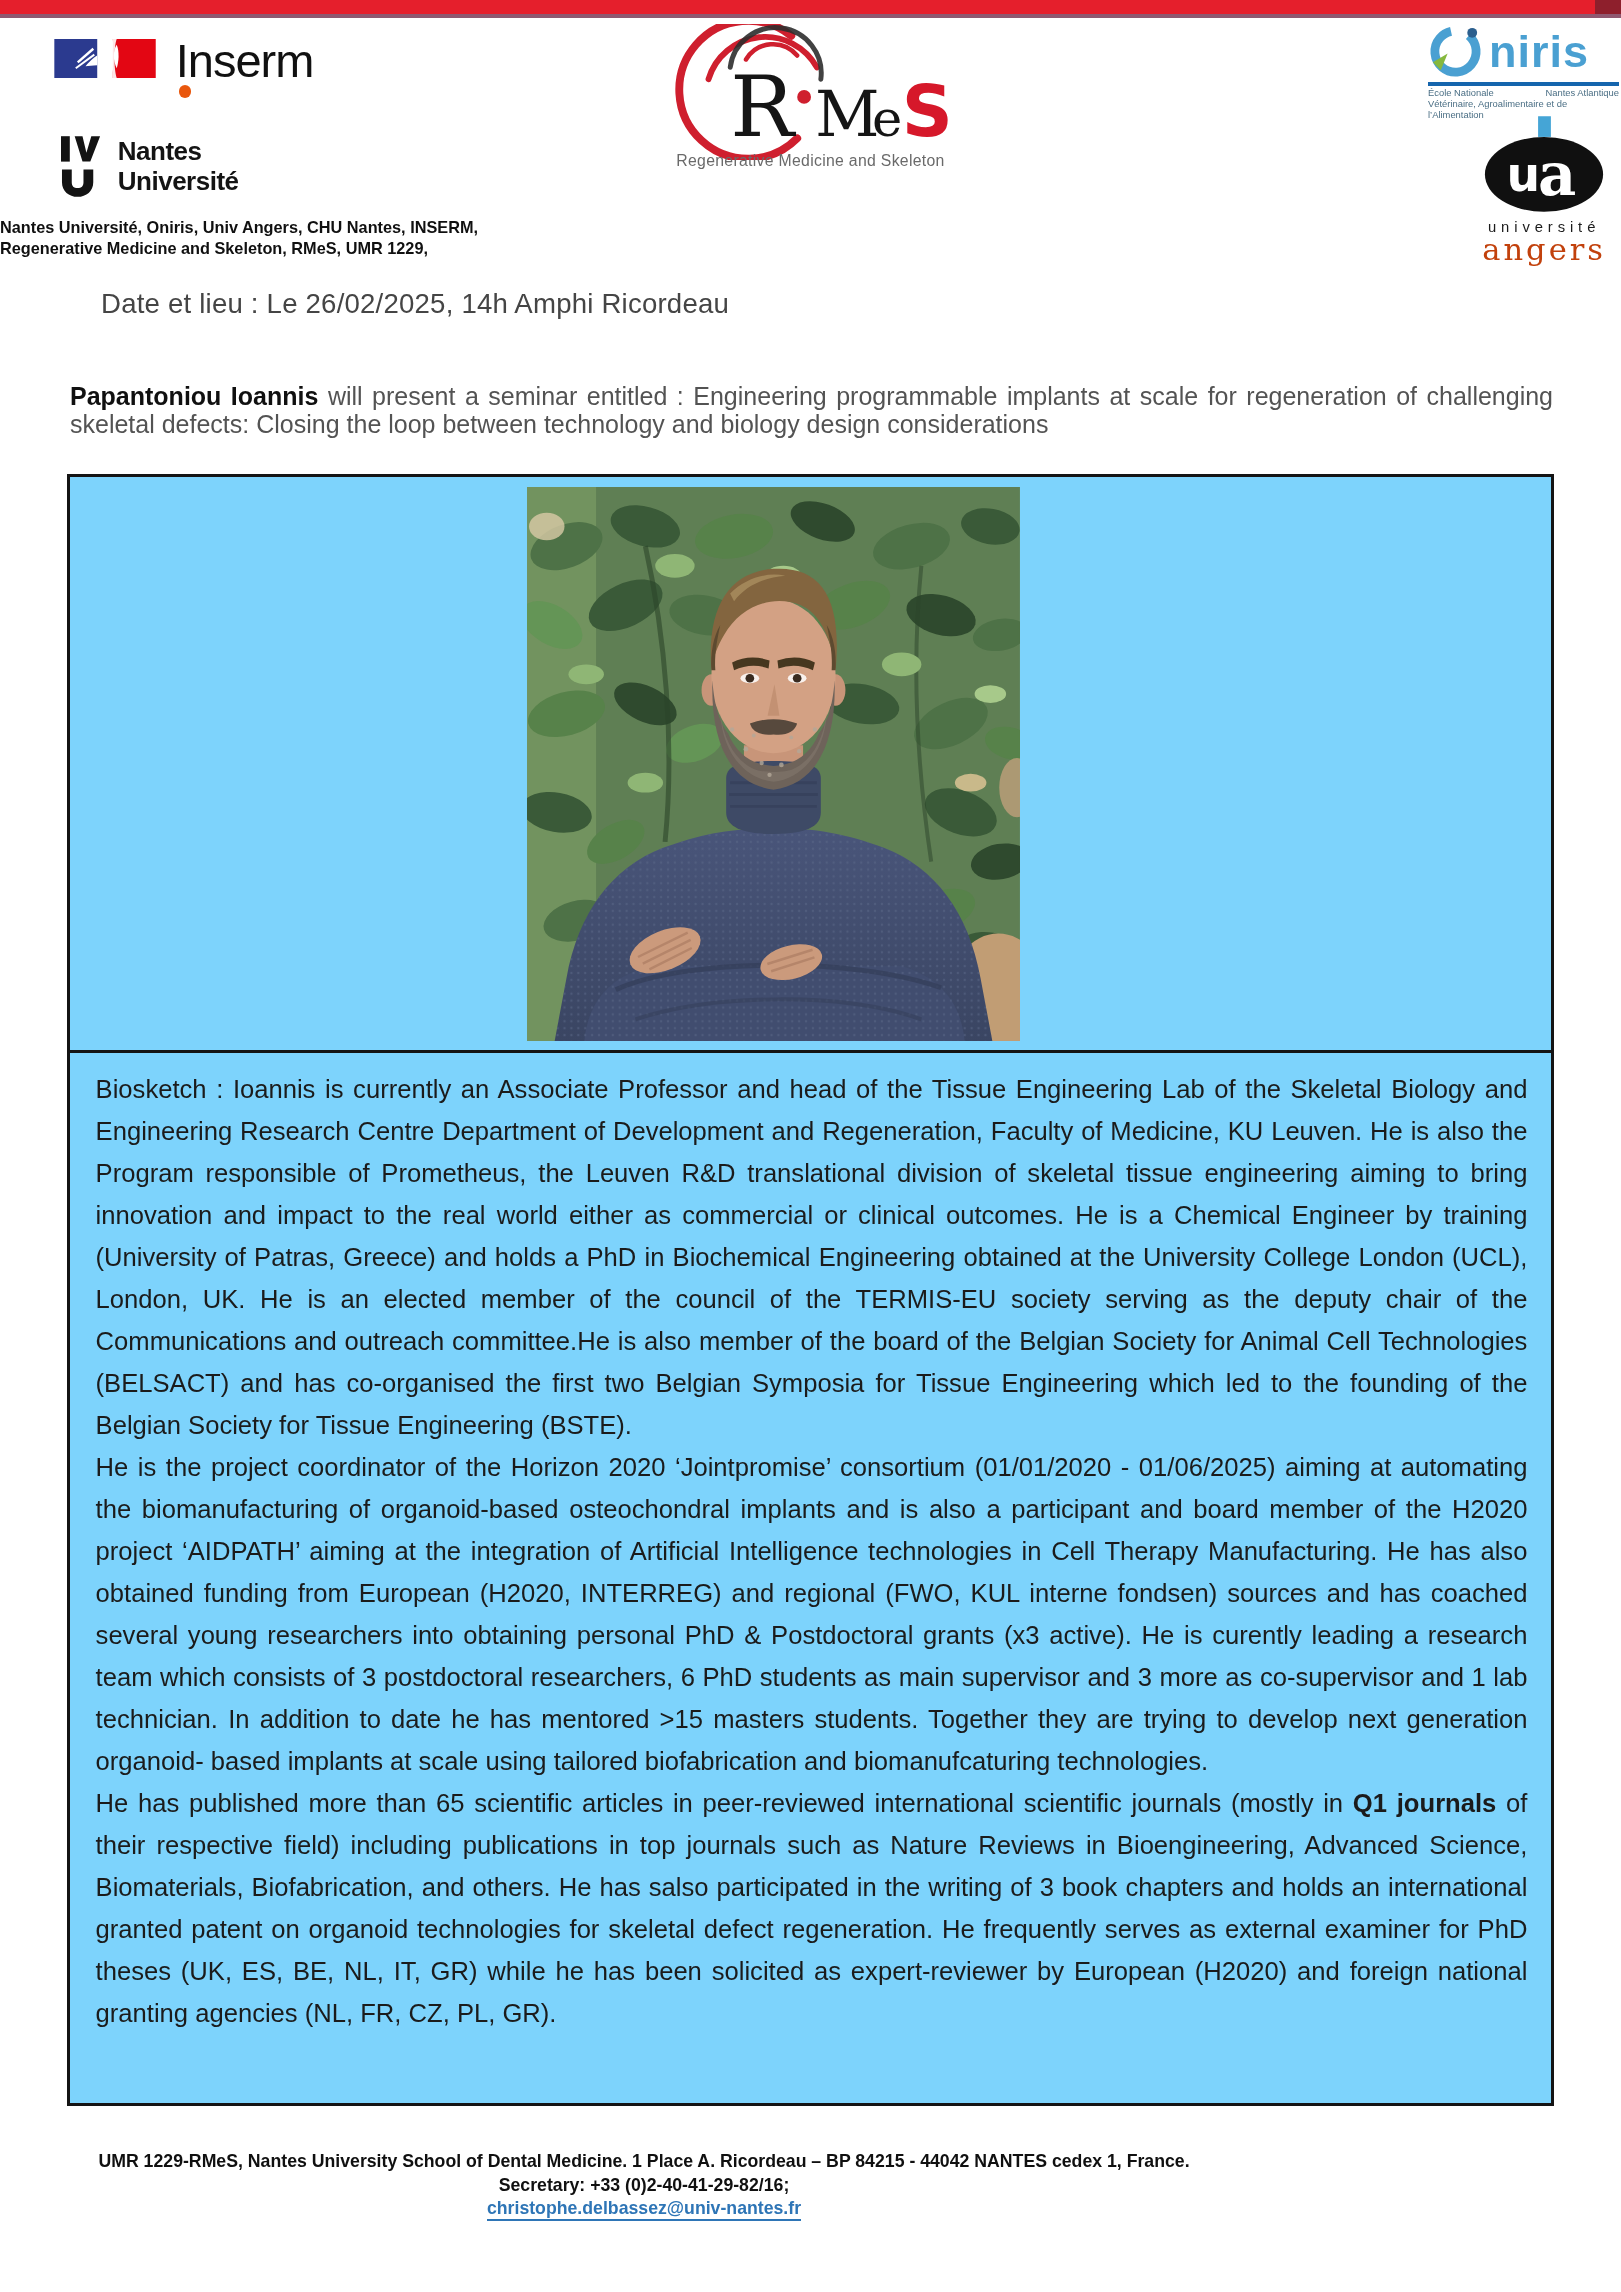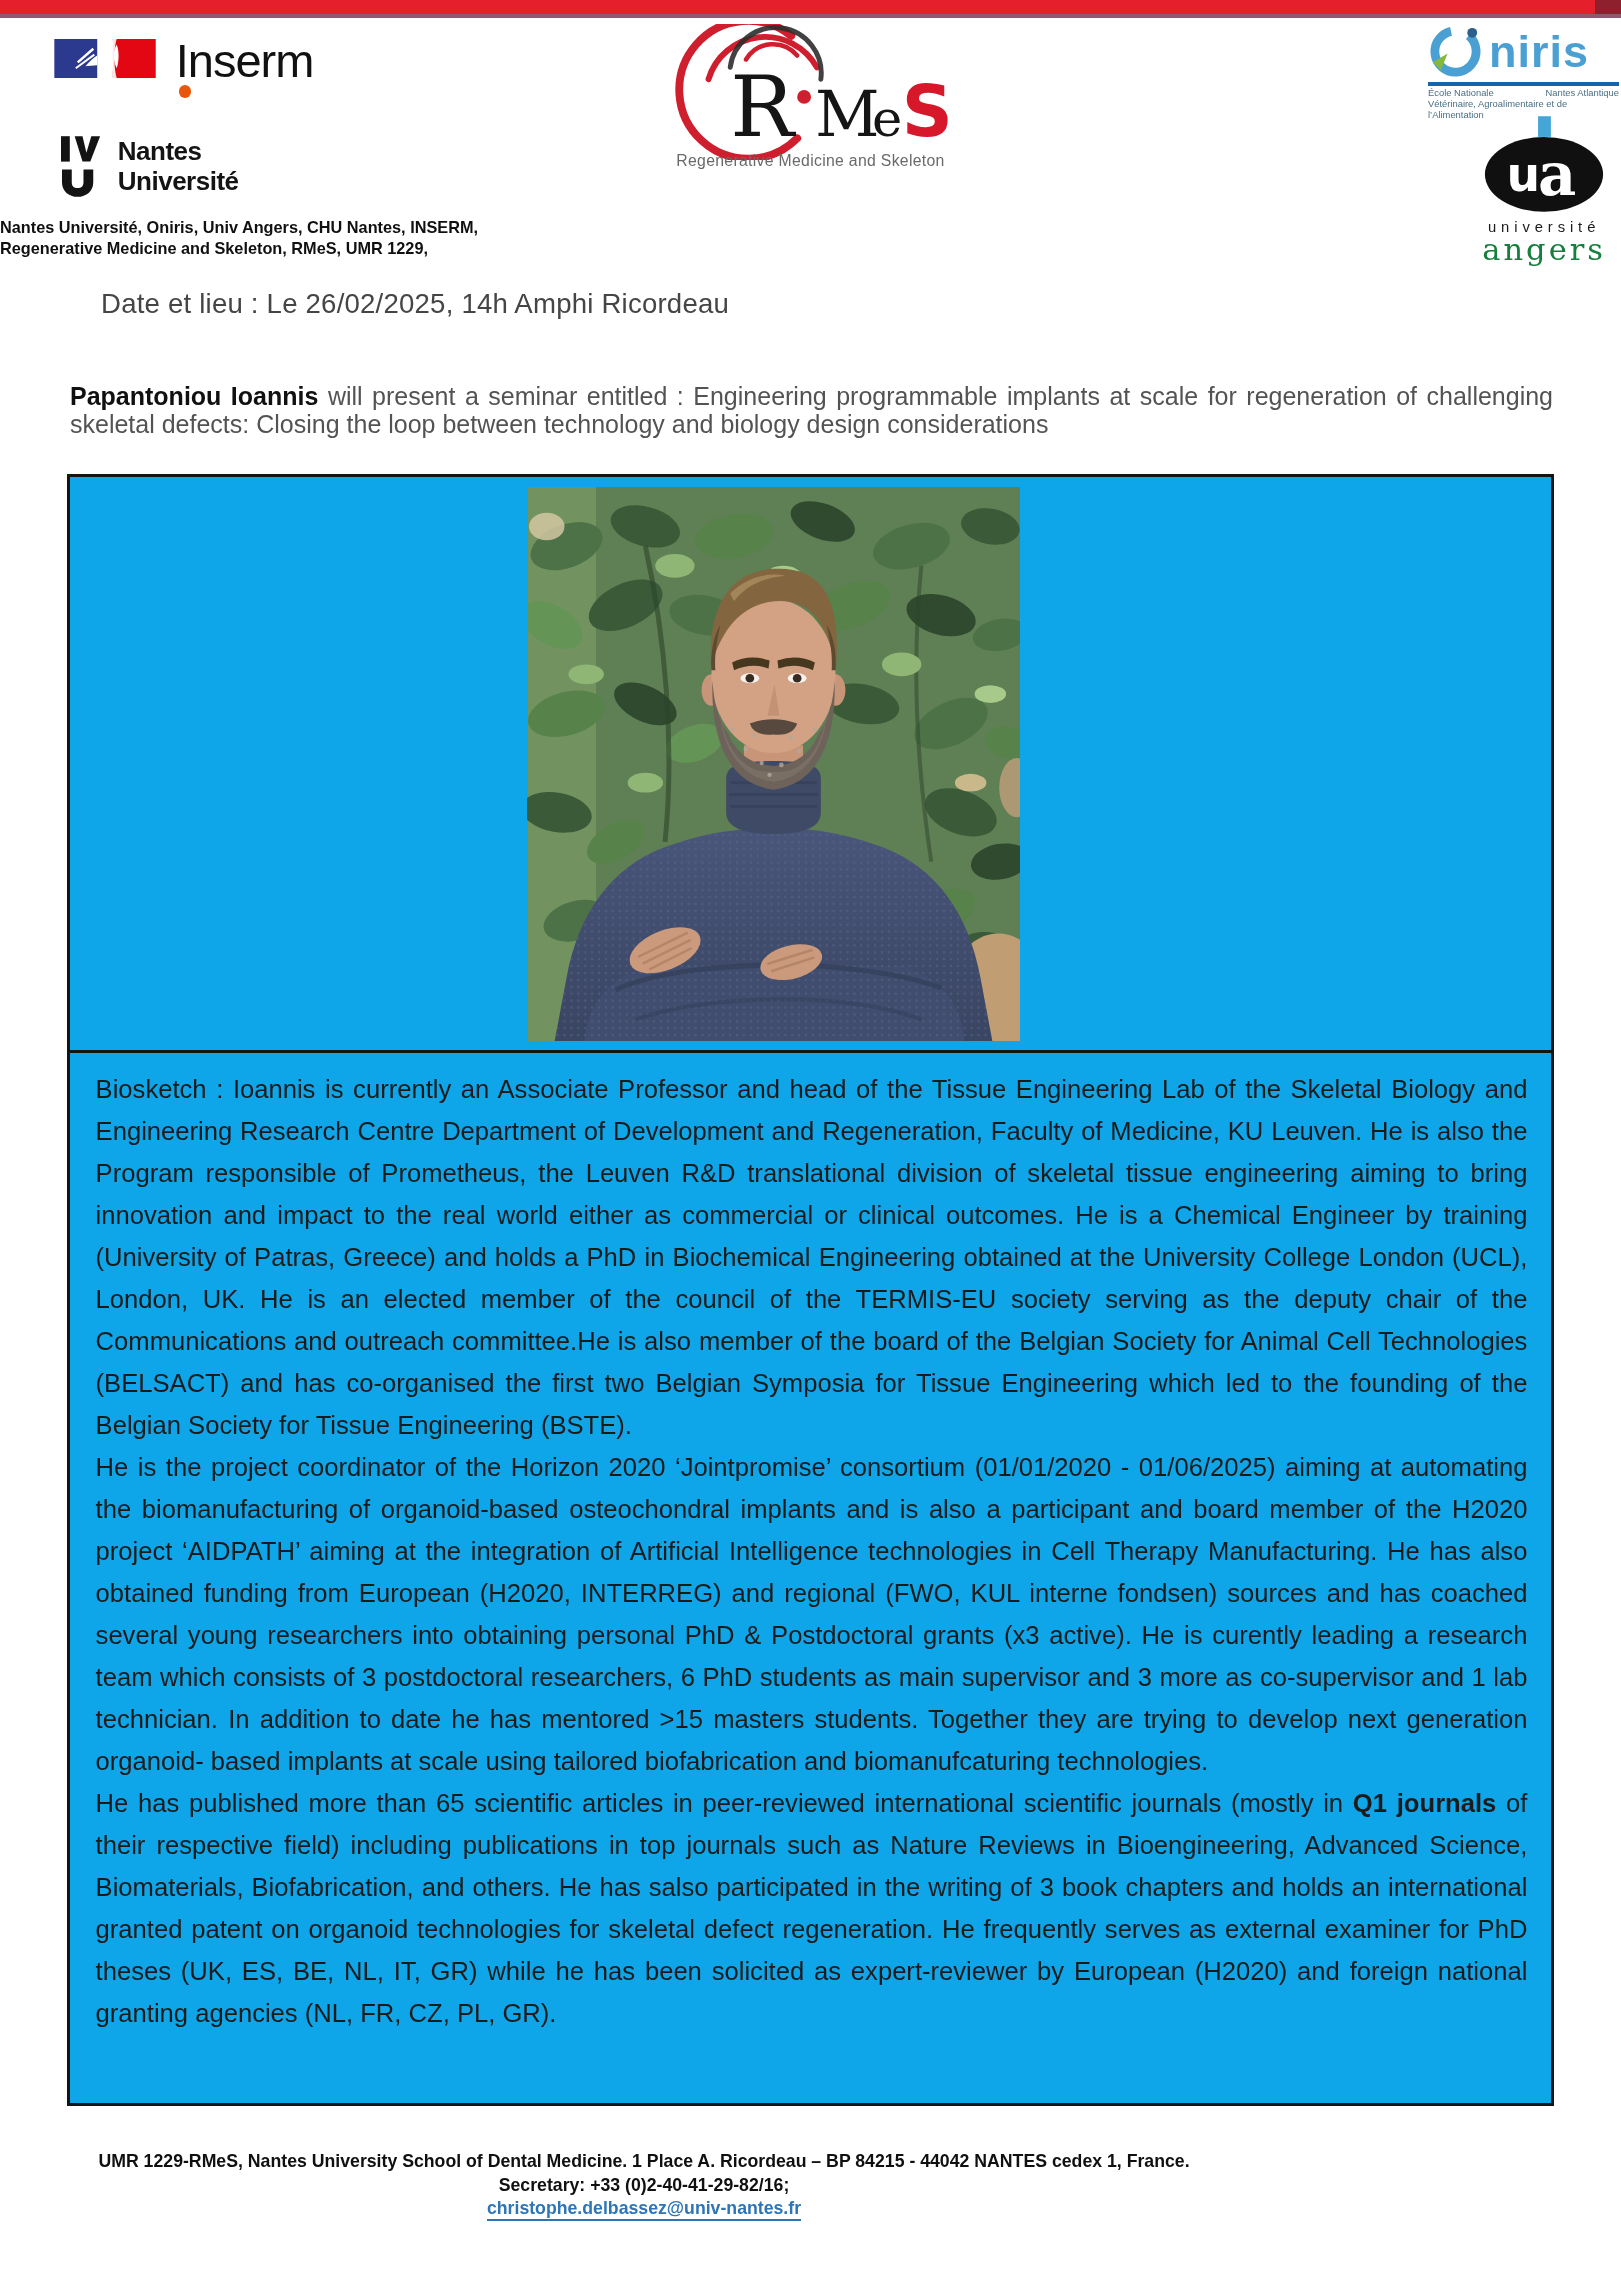--- a/index.html
+++ b/index.html
@@ -26,29 +26,29 @@
 
   .oniris { position:absolute; right:2px; top:23.6px; width:191px; }
   .oniris-row { display:flex; align-items:center; }
   .oniris-rest { font-size:45px; font-weight:bold; color:#4aa0d2; letter-spacing:1px; line-height:45px; margin-left:6px; }
   .oniris-bar { width:100%; height:4.9px; background:#1565ad; margin-top:3px; }
   .oniris-sub { margin-top:2px; font-size:9.4px; color:#4a6e84; line-height:10.8px; }
   .oniris-sub-row { display:flex; justify-content:space-between; }
 
   .ua { position:absolute; right:7.9px; top:116px; width:138px; text-align:center; }
   .ua-line1 { font-size:14.8px; letter-spacing:4.9px; color:#1b1b1b; margin-top:2px; }
-  .ua-line2 { font-family:"DejaVu Serif", serif; font-size:30.5px; letter-spacing:3px; color:#15803d; line-height:29.6px; }
+  .ua-line2 { font-family:"DejaVu Serif", serif; font-size:30.5px; letter-spacing:3px; color:#c2410c; line-height:29.6px; }
 
   
   .dateline { position:absolute; left:101px; top:288px; font-size:27.6px; color:#454545; letter-spacing:0.2px; }
   .announce { position:absolute; left:70px; top:382px; width:1483px; font-size:25px; line-height:28px; color:#535353; text-align:justify; }
   .announce b { color:#101010; }
 
   
-  .biobox { position:absolute; left:67px; top:474px; width:1487px; height:1632px; border:3px solid #141414; background:#0ea5e9; }
+  .biobox { position:absolute; left:67px; top:474px; width:1487px; height:1632px; border:3px solid #141414; background:#7dd3fc; }
   .photo-row { position:relative; height:576px; border-bottom:3px solid #141414; }
   .photo { position:absolute; left:457px; top:9.9px; width:493px; height:554px; }
   .bio-text { padding:14.8px 23.6px 0 25.6px; font-size:25.6px; line-height:42px; color:#1b1b1b; }
   .bio-text p { text-align:justify; }
 
   
   .footer { position:absolute; left:0; top:2150px; width:1288px; text-align:center; font-size:17.7px; font-weight:bold; line-height:23.6px; color:#101010; }
   .email { color:#2e75b6; text-decoration:none; border-bottom:2px solid #2e75b6; display:inline-block; line-height:19.7px; }
 </style>
 </head>

